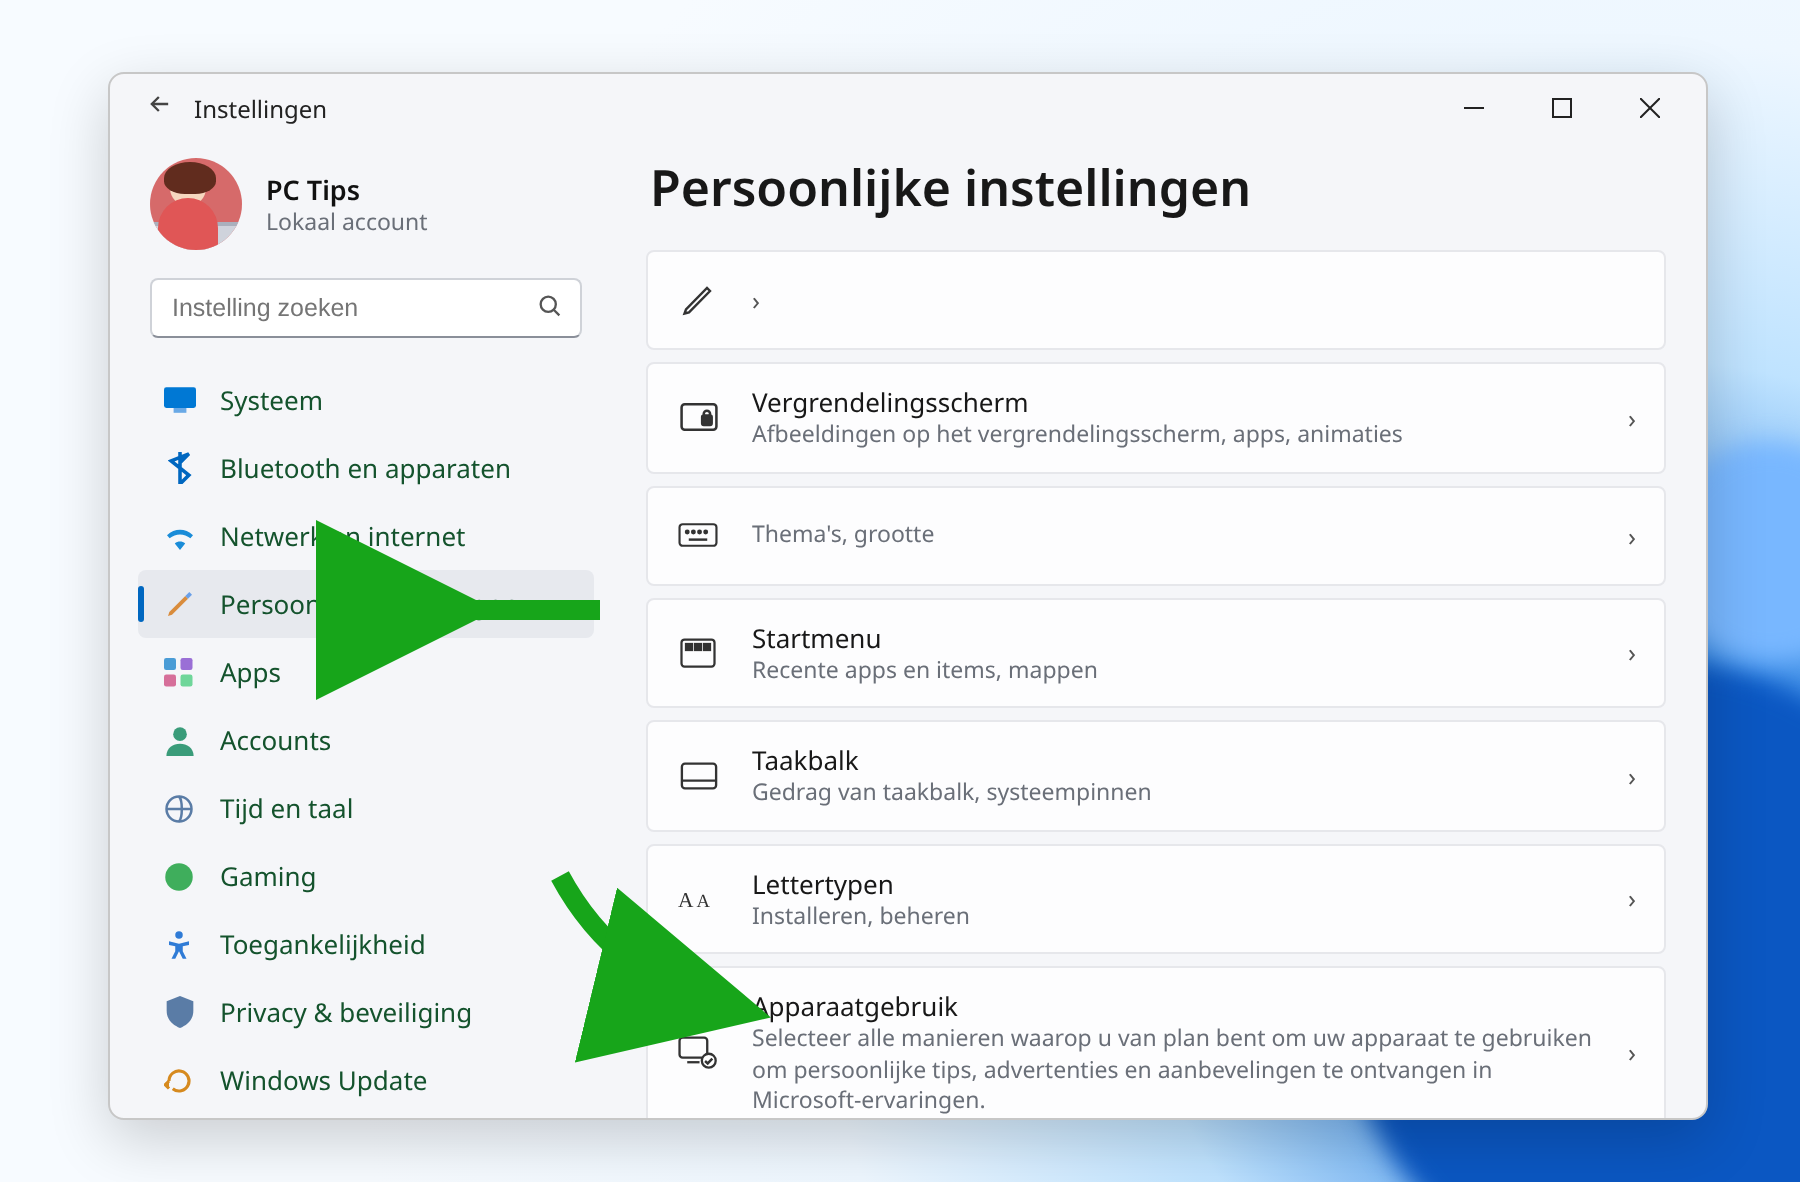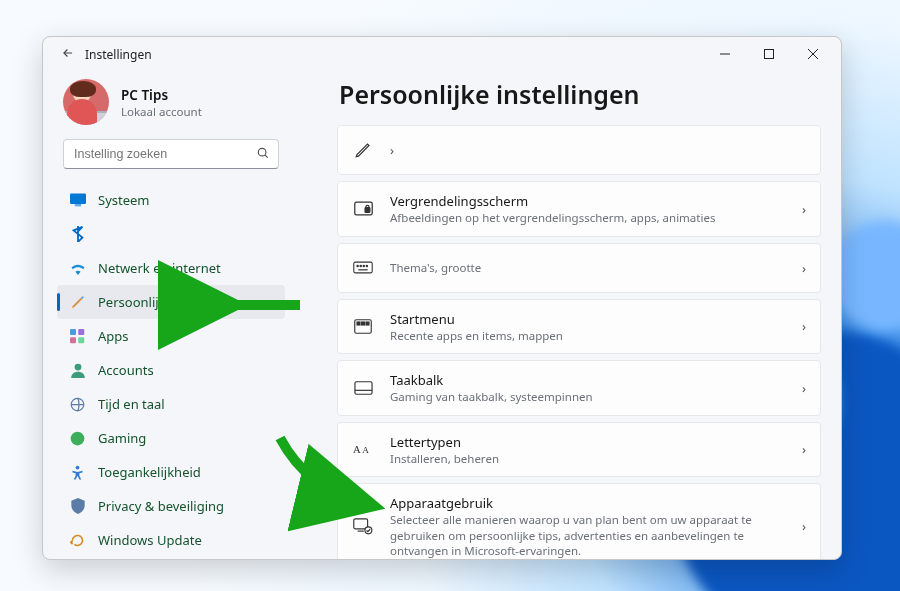--- a/index.html
+++ b/index.html
@@ -10,21 +10,21 @@
     position: relative;
   }
   
   .bloom { position:absolute; border-radius:50%; filter:blur(6px); }
   .b1 { right:-90px; bottom:-60px; width:320px; height:320px; background:#0b57c2; }
   .b2 { right:60px; bottom:120px; width:140px; height:140px; background:#3d8ff0; }
   .b3 { right:-40px; bottom:260px; width:110px; height:110px; background:#78b7ff; }
 
   .window {
     position: absolute;
-    left: 42px; top: 36px;
+    left: 54px; top: 36px;
     width: 800px; height: 524px;
     background: #f5f6f9;
     border: 1px solid #c7c7c7;
     border-radius: 8px;
     box-shadow: 0 10px 30px rgba(0,0,0,.18);
     display: flex;
     flex-direction: column;
     overflow: hidden;
   }
 
@@ -37,21 +37,21 @@
     color: #222;
     flex: 0 0 auto;
   }
   .titlebar .back { width:22px; text-align:center; font-size:15px; color:#444; cursor:default;}
   .titlebar .title { margin-left: 6px; }
   .win-controls { margin-left:auto; display:flex; }
   .win-controls .ctl { width:44px; height:34px; display:flex; align-items:center; justify-content:center; font-size:11px; color:#222;}
   .win-controls .ctl svg { width:10px; height:10px; }
 
   .body {
-    flex:1; display:flex; padding: 0 0 0 14px; overflow:hidden;gap:26px;
+    flex:1; display:flex; padding: 0 0 0 14px; overflow:hidden;
   }
 
   .sidebar { width: 236px; flex:0 0 236px; padding-right:8px; }
   .profile { display:flex; align-items:center; gap:12px; padding: 8px 6px 14px 6px; }
   .avatar { width:46px; height:46px; border-radius:50%; background:#d66a6a; position:relative; overflow:hidden; }
   .avatar::before { content:""; position:absolute; left:10px; top:6px; width:18px; height:18px; background:#f6d7bf; border-radius:50%; }
   .avatar::after { content:""; position:absolute; left:4px; top:20px; width:30px; height:30px; background:#e05656; border-radius:50% 50% 10% 10%; }
   .avatar .hair { position:absolute; left:7px; top:2px; width:26px; height:16px; background:#612c1e; border-radius:50% 50% 40% 40%; }
   .avatar .desk { position:absolute; bottom:-2px; left:-4px; width:54px; height:16px; background:#cfd3dc; border-top:2px solid #aab0bd; }
   .profile .uname { font-size:13.5px; font-weight:600; color:#111; }
@@ -165,20 +165,21 @@
               </svg>
             </span>
           <span>Systeem</span>
         </div>
         <div class="nav-item">
           <span class="icn">
               <svg width="12" height="16" viewBox="0 0 12 18" fill="none" stroke="#0067c0" stroke-width="2">
                 <path d="M6 0v18l5-5-10-8 10-4-5 5"></path>
               </svg>
             </span>
+          <span>Bluetooth en apparaten</span>
         </div>
         <div class="nav-item">
           <span class="icn">
               <svg width="16" height="13" viewBox="0 0 24 20" fill="#1a8cd8">
                 <path d="M12 20l4-5c-2.4-2-5.6-2-8 0l4 5zm-8-9c4.8-4 11.2-4 16 0l2-2.4C16 3 8 3 2 8.6L4 11z"></path>
               </svg>
             </span>
           <span>Netwerk en internet</span>
         </div>
         <div class="nav-item selected">
@@ -319,21 +320,21 @@
 
         <div class="card">
           <div class="cicon">
               <svg width="19" height="14" viewBox="0 0 24 18" fill="none" stroke="#333" stroke-width="1.5">
                 <rect x="1" y="1" width="22" height="16" rx="2"></rect>
                 <line x1="1" y1="12" x2="23" y2="12"></line>
               </svg>
             </div>
           <div class="ctext">
               <div class="ctitle">Taakbalk</div>
-              <div class="csub">Gaming van taakbalk, systeempinnen</div>
+              <div class="csub">Gedrag van taakbalk, systeempinnen</div>
             </div>
           <div class="chev">›</div>
         </div>
 
         <div class="card">
           <div class="cicon">
               <svg width="20" height="16" viewBox="0 0 28 22" fill="#333">
                 <text x="0" y="17" font-family="serif" font-size="15">A</text>
                 <text x="13" y="17" font-family="serif" font-size="13">A</text>
               </svg>

